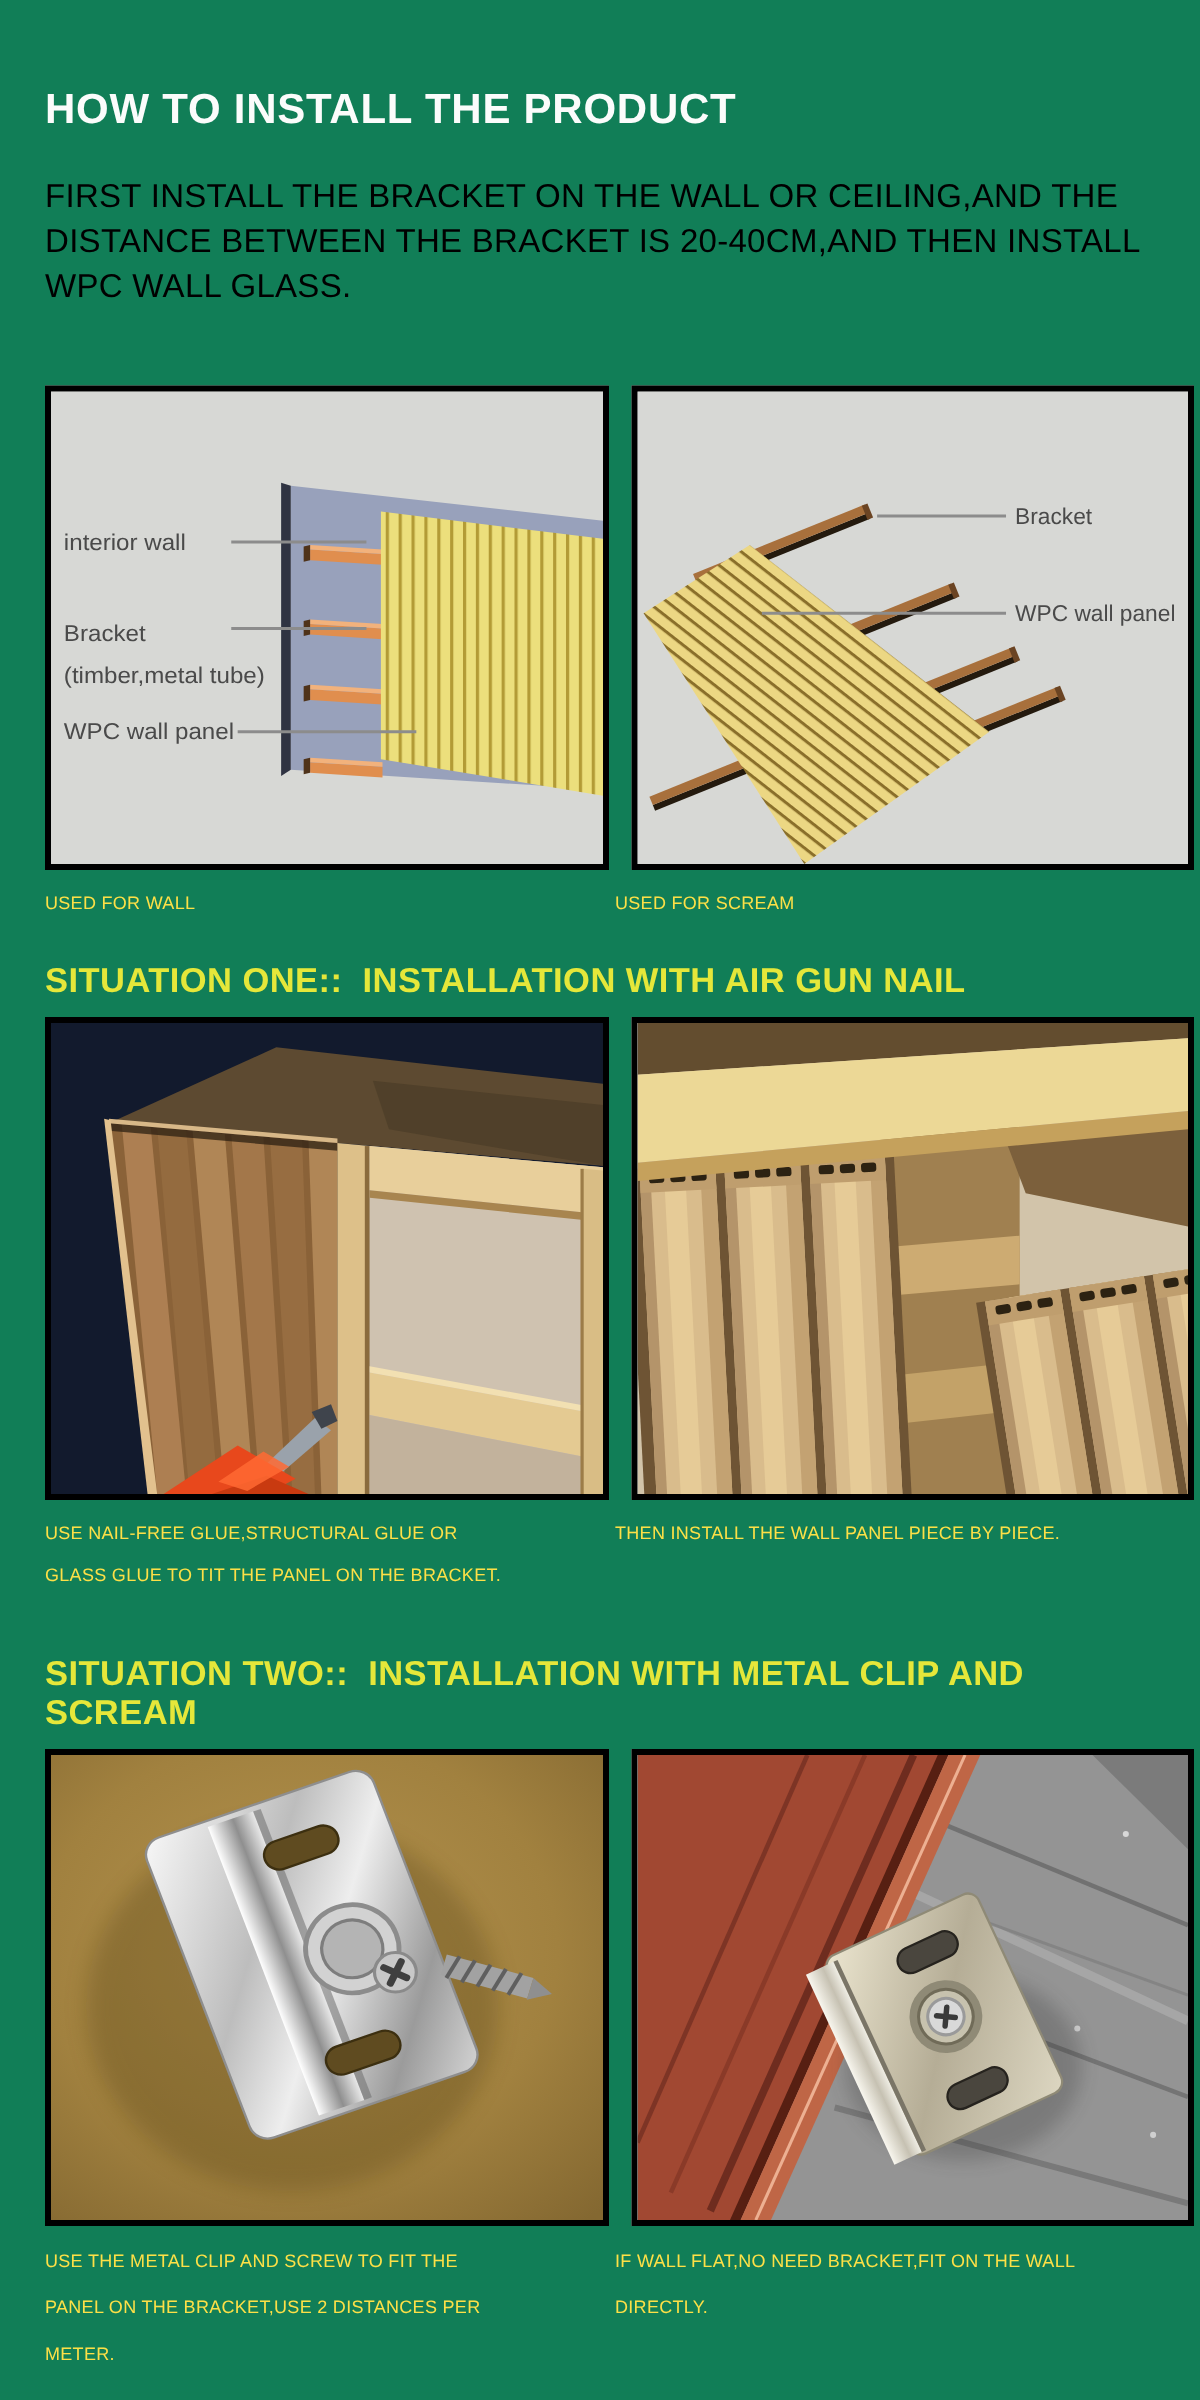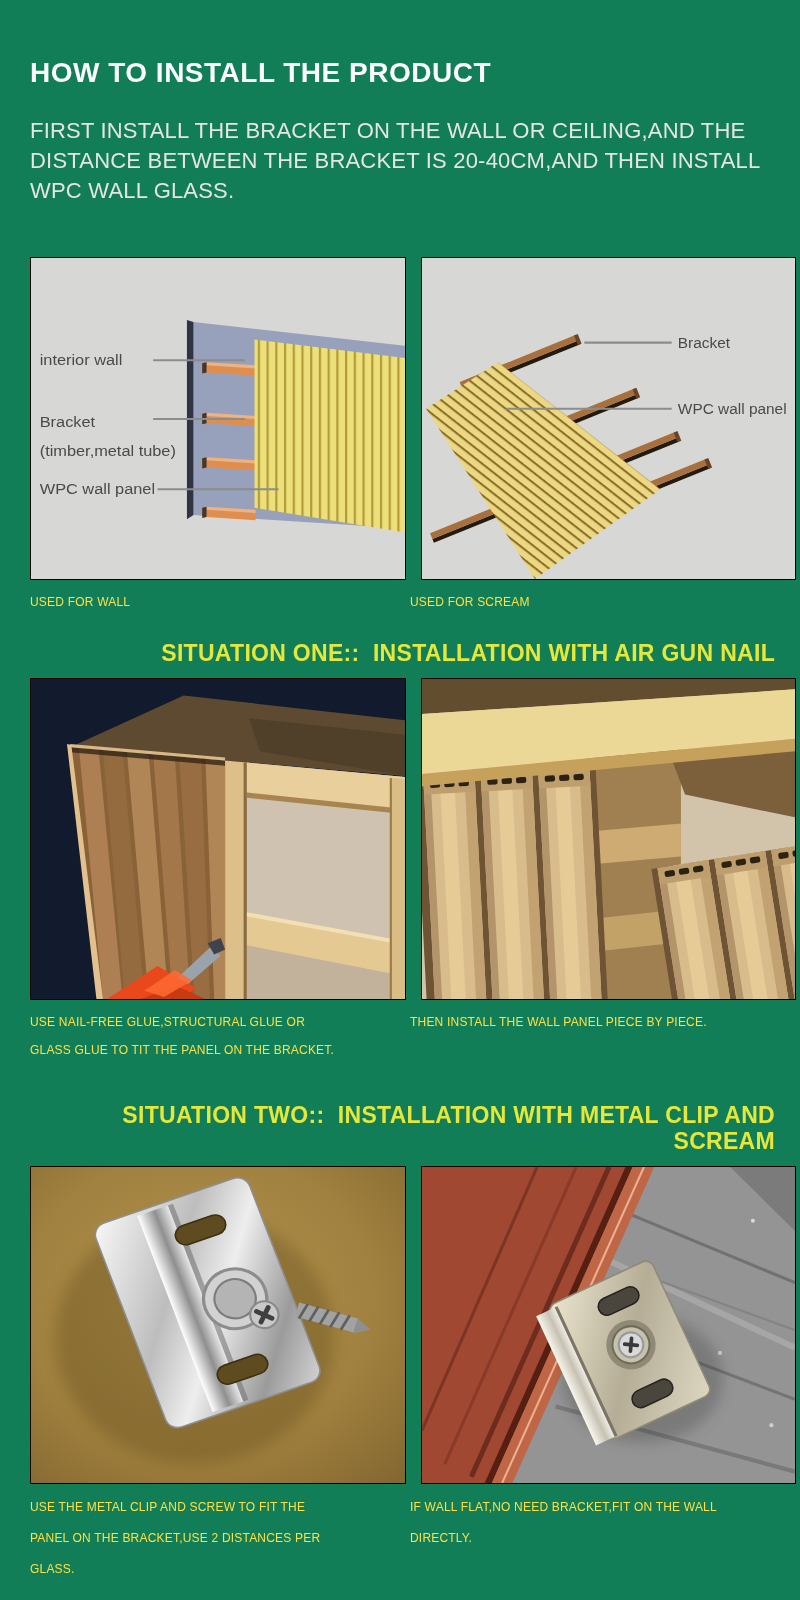--- a/index.html
+++ b/index.html
@@ -9,49 +9,49 @@
     background: #117e57; overflow: hidden;
   }
   .inner { padding: 0 25px 0 30px; }
   .title {
     margin: 0; padding-top: 52px;
     font-size: 28px; font-weight: 800; color: #fbfcfb;
     letter-spacing: 0.5px; line-height: 42px; white-space: pre;
   }
   .intro { margin-top: 22px; }
   .intro .line {
-    font-size: 22px; color: #e5e5e5; line-height: 30px;
+    font-size: 22px; color: #000000; line-height: 30px;
     letter-spacing: 0.2px; white-space: pre;
   }
   .fig-row { display: flex; gap: 15px; }
   .row-diagrams { margin-top: 51px; }
   .row-photos-one { margin-top: 12px; }
   .row-photos-two { margin-top: 12px; }
   .figure {
-    border: 1px solid #000000; background: #d7d8d5;
+    border: 4px solid #000000; background: #d7d8d5;
     flex: 0 0 auto; overflow: hidden;
   }
   .fig-left { width: 376px; }
   .fig-right { width: 375px; }
   .h-diag { height: 323px; }
   .h-photo1 { height: 322px; }
   .h-photo2 { height: 318px; }
   .figure svg { display: block; width: 100%; height: 100%; }
   .captions-row { display: flex; margin-top: 8px; }
   .captions-row .cap-left { width: 370px; flex: 0 0 auto; }
   .captions-row .cap-right { width: 375px; flex: 0 0 auto; padding-left: 10px; }
   .cap-line {
     font-size: 12px; color: #fde047; line-height: 28px;
     letter-spacing: 0.2px; white-space: pre;
   }
   .captions-two .cap-line { line-height: 31px; }
   .section-heading {
     margin: 0; margin-top: 24px;
     font-size: 23px; font-weight: bold; color: #e5e73a;
-    line-height: 26px; letter-spacing: 0.3px; white-space: pre-wrap; text-align: right;
+    line-height: 26px; letter-spacing: 0.3px; white-space: pre-wrap;
   }
   .heading-two { margin-top: 38px; }
   .diag-label {
     font-size: 15px; fill: #4a4a4a;
     font-family: "Liberation Sans", sans-serif;
   }
 </style>
 </head>
 <body>
 
@@ -422,21 +422,21 @@
             </g>
           </g>
         </svg>
       </div>
     </div>
 
     <div class="captions-row captions-two">
       <div class="cap-left">
         <div class="cap-line">USE THE METAL CLIP AND SCREW TO FIT THE</div>
         <div class="cap-line">PANEL ON THE BRACKET,USE 2 DISTANCES PER</div>
-        <div class="cap-line">GLASS.</div>
+        <div class="cap-line">METER.</div>
       </div>
       <div class="cap-right">
         <div class="cap-line">IF WALL FLAT,NO NEED BRACKET,FIT ON THE WALL</div>
         <div class="cap-line">DIRECTLY.</div>
       </div>
     </div>
 
   </div>
 </div>
 

